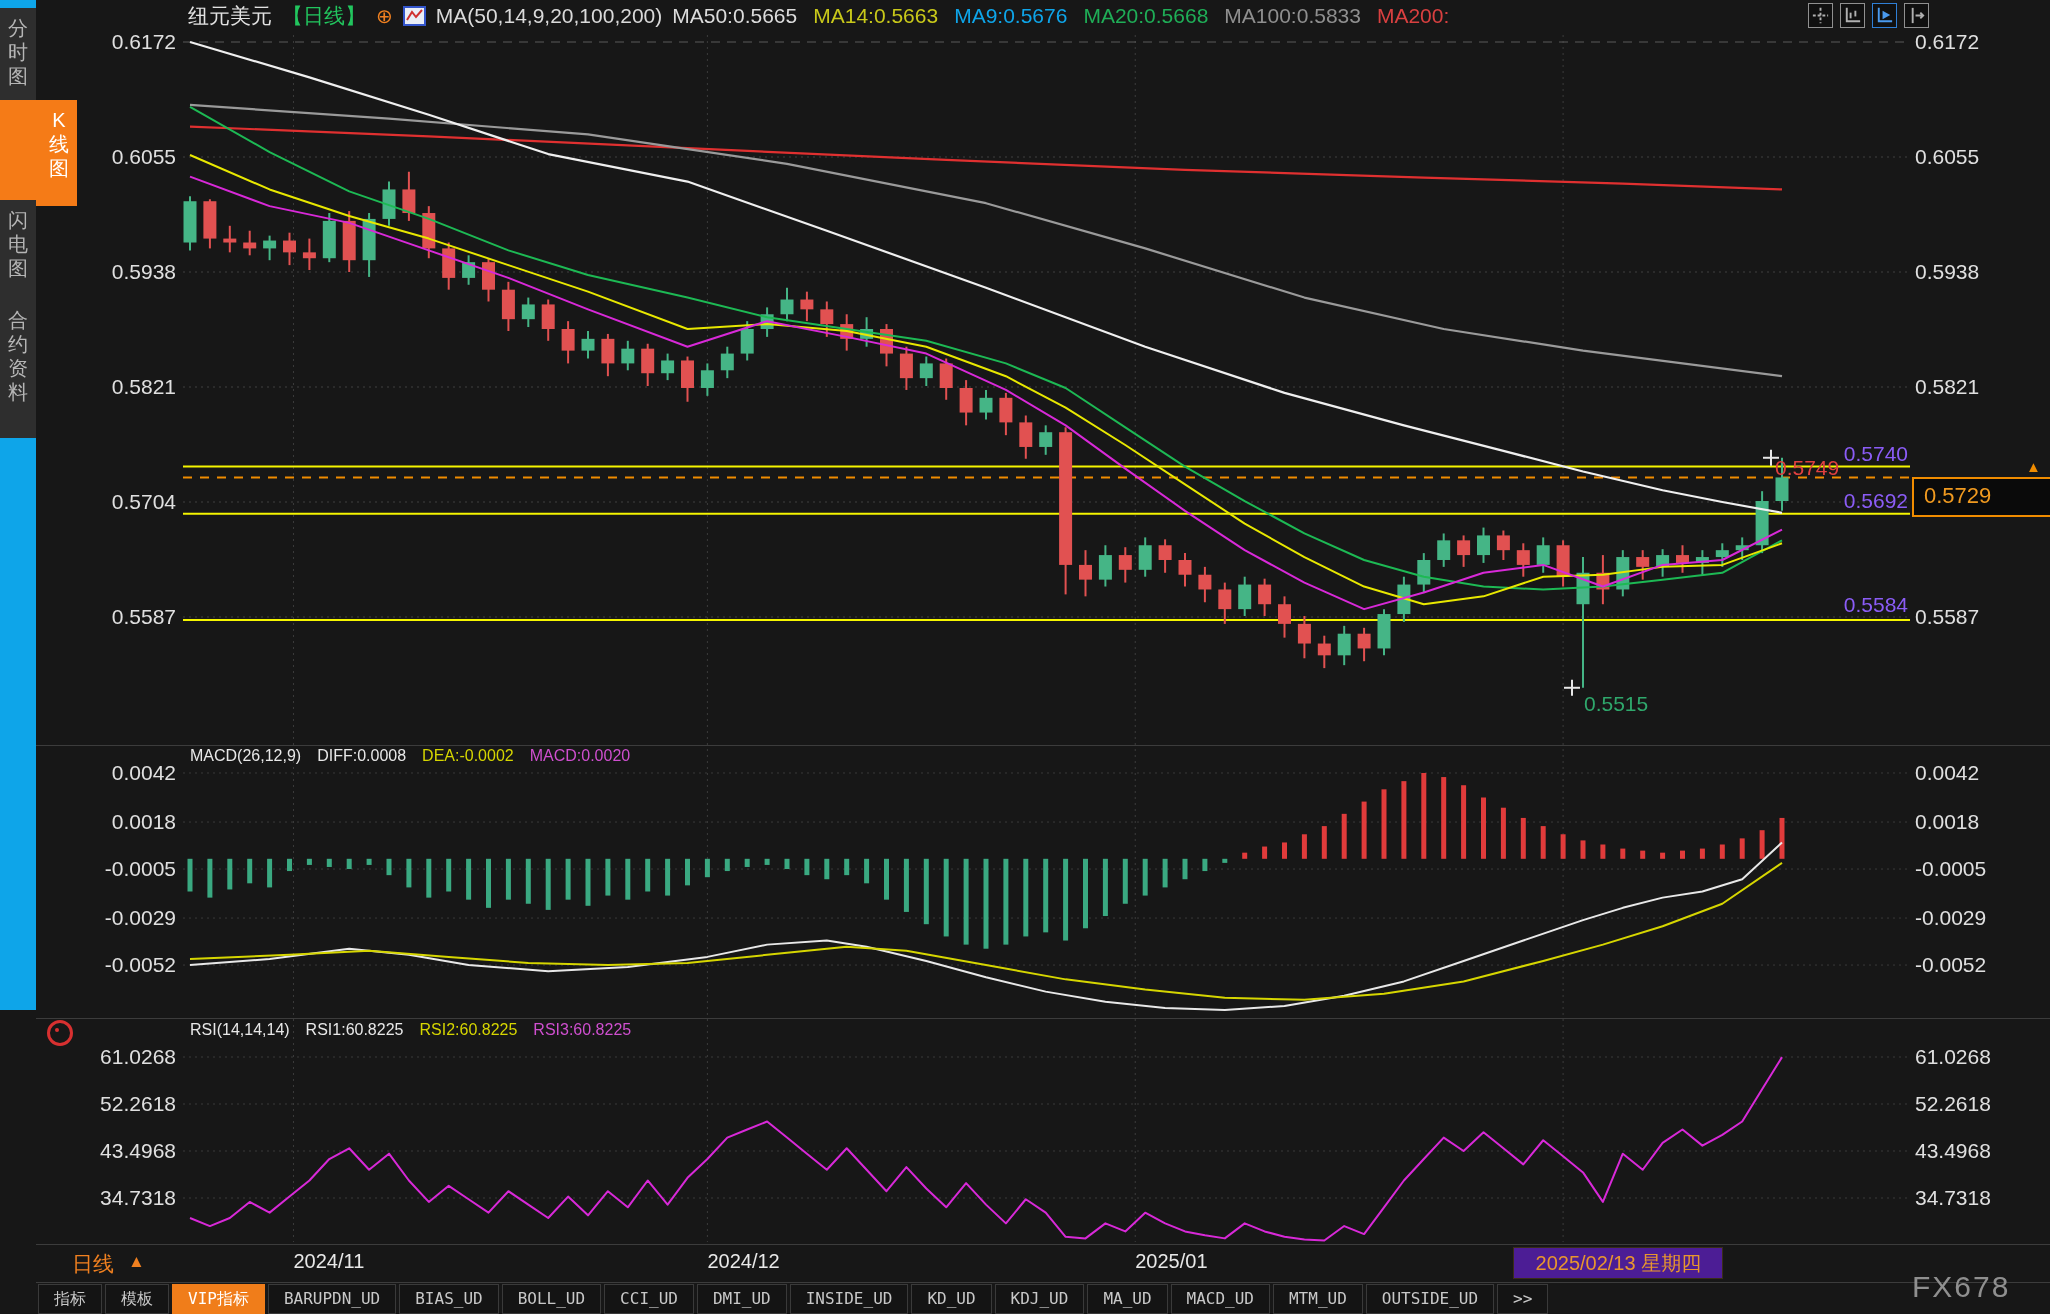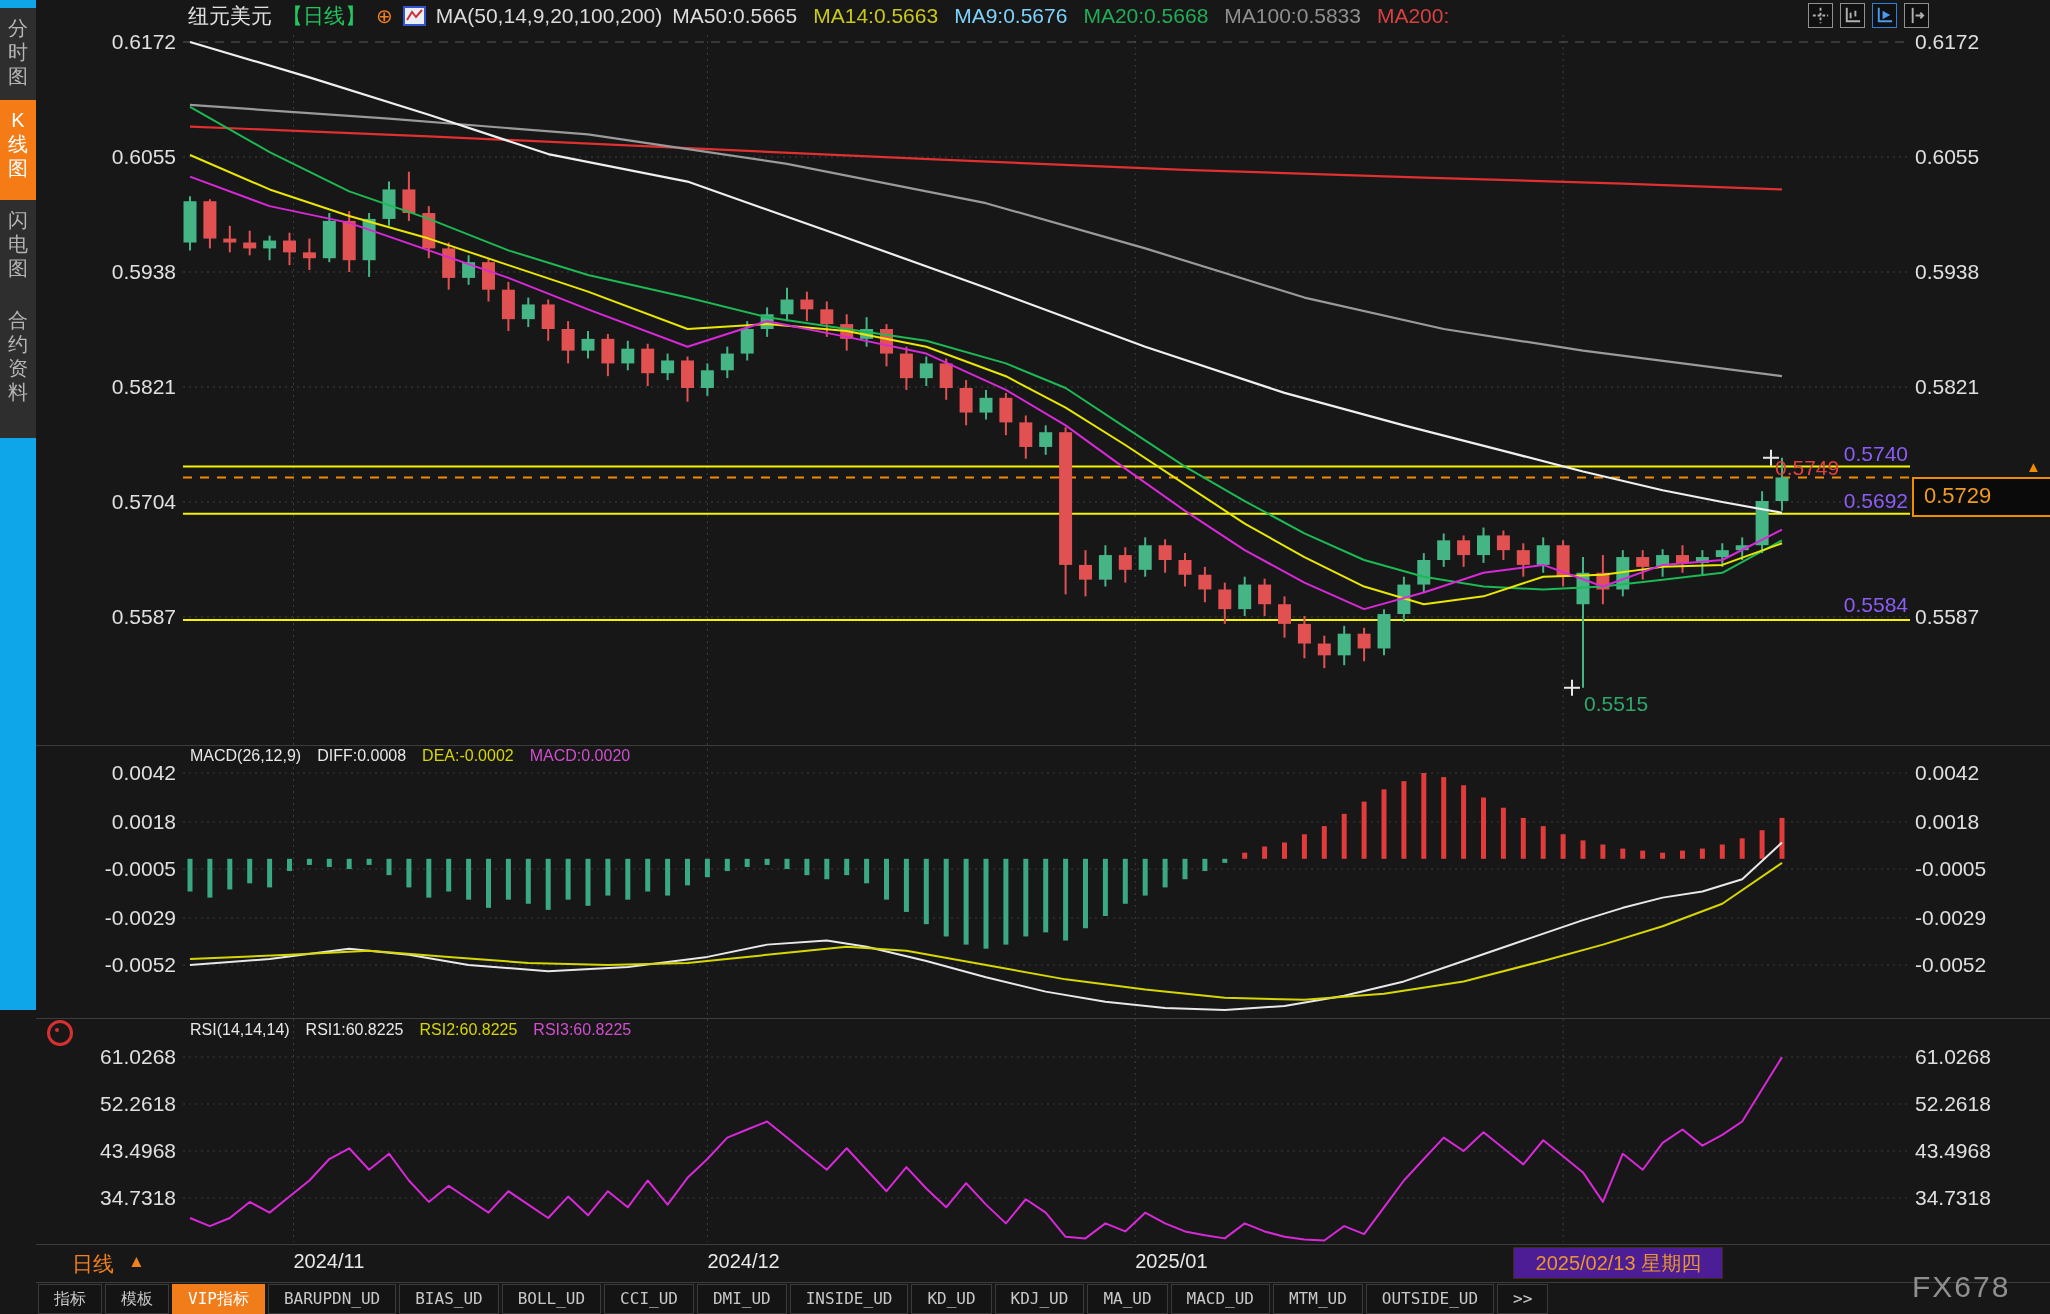--- a/index.html
+++ b/index.html
@@ -335,40 +335,40 @@
         <rect x="1739.6999999999998" y="838.3652173913043" width="5" height="20.434782608695627" fill="#e13b3b"></rect>
         <rect x="1759.6" y="830.1913043478261" width="5" height="28.60869565217388" fill="#e13b3b"></rect>
         <rect x="1779.5" y="817.9304347826087" width="5" height="40.869565217391255" fill="#e13b3b"></rect>
         <polyline points="190,965.0608695652173 269.6,958.9304347826087 349.2,948.7130434782608 408.9,954.8434782608695 468.59999999999997,965.0608695652173 548.2,971.1913043478261 627.8,967.104347826087 707.4,956.8869565217391 767.0999999999999,944.6260869565217 826.8,940.5391304347826 866.5999999999999,946.6695652173912 926.3,960.9739130434782 986,977.3217391304347 1045.6999999999998,991.6260869565217 1105.4,1001.8434782608695 1165.1,1007.9739130434782 1224.8,1010.0173913043478 1284.5,1005.9304347826087 1344.1999999999998,995.7130434782608 1403.8999999999999,981.4086956521738 1463.6,960.9739130434782 1523.3,940.5391304347826 1583,920.104347826087 1622.8,907.8434782608696 1662.6,897.6260869565217 1702.3999999999999,891.495652173913 1742.1999999999998,879.2347826086956 1782,842.4521739130435" fill="none" stroke="#e8e8e8" stroke-width="2" stroke-linejoin="round"></polyline>
         <polyline points="190,958.9304347826087 289.5,954.8434782608695 369.1,950.7565217391304 448.7,956.8869565217391 528.3,963.0173913043478 607.9,965.0608695652173 687.5,963.0173913043478 767.0999999999999,954.8434782608695 846.6999999999999,946.6695652173912 906.4,950.7565217391304 986,965.0608695652173 1065.6,979.3652173913043 1145.1999999999998,989.5826086956522 1224.8,997.7565217391304 1304.3999999999999,999.8 1384,993.6695652173912 1463.6,981.4086956521738 1543.1999999999998,960.9739130434782 1602.8999999999999,944.6260869565217 1662.6,926.2347826086956 1722.3,903.7565217391304 1782,862.8869565217391" fill="none" stroke="#d6d600" stroke-width="2" stroke-linejoin="round"></polyline>
         <polyline points="190,1218.0107929264118 209.9,1226.0541471762692 229.8,1218.0107929264118 249.7,1201.9240844266972 269.6,1212.6485567598402 289.5,1196.5618482601255 309.4,1180.4751397604107 329.29999999999995,1159.0261950941244 349.2,1148.3017227609812 369.1,1169.7506674272674 389,1153.6639589275528 408.9,1180.4751397604107 428.79999999999995,1201.9240844266972 448.7,1185.8373759269823 468.59999999999997,1199.2429663434114 488.5,1212.6485567598402 508.4,1191.199612093554 528.3,1204.605202509983 548.2,1218.0107929264118 568.0999999999999,1196.5618482601255 588,1215.329674843126 607.9,1191.199612093554 627.8,1207.2863205932688 647.7,1180.4751397604107 667.5999999999999,1204.605202509983 687.5,1177.7940216771249 707.4,1159.0261950941244 727.3,1137.577250427838 747.1999999999999,1129.5338961779805 767.0999999999999,1121.4905419281233 787,1137.577250427838 806.9,1153.6639589275528 826.8,1169.7506674272674 846.6999999999999,1148.3017227609812 866.5999999999999,1169.7506674272674 886.5,1191.199612093554 906.4,1167.0695493439816 926.3,1188.5184940102681 946.1999999999999,1207.2863205932688 966.0999999999999,1183.1562578436965 986,1204.605202509983 1005.9,1223.3730290929834 1025.8,1199.2429663434114 1045.6999999999998,1212.6485567598402 1065.6,1236.7786195094125 1085.5,1238.387290359384 1105.4,1223.3730290929834 1125.3,1231.4163833428408 1145.1999999999998,1212.6485567598402 1165.1,1223.3730290929834 1185,1231.4163833428408 1204.9,1235.169948659441 1224.8,1238.387290359384 1244.6999999999998,1223.3730290929834 1264.6,1231.4163833428408 1284.5,1236.7786195094125 1304.3999999999999,1239.4597375926983 1324.3,1240.5321848260126 1344.1999999999998,1226.0541471762692 1364.1,1234.0975014261267 1384,1207.2863205932688 1403.8999999999999,1180.4751397604107 1423.8,1159.0261950941244 1443.6999999999998,1137.577250427838 1463.6,1150.982840844267 1483.5,1132.2150142612663 1503.3999999999999,1148.3017227609812 1523.3,1164.388431260696 1543.1999999999998,1140.2583685111238 1563.1,1156.3450770108386 1583,1172.4317855105533 1602.8999999999999,1201.9240844266972 1622.8,1153.6639589275528 1642.6999999999998,1169.7506674272674 1662.6,1142.9394865944096 1682.5,1129.5338961779805 1702.3999999999999,1145.6206046776954 1722.3,1134.8961323445521 1742.1999999999998,1121.4905419281233 1762.1,1089.3171249286936 1782,1057.143707929264" fill="none" stroke="#d829d8" stroke-width="2" stroke-linejoin="round"></polyline>
       </svg></div>
 
   <aside id="sidebar">
       <div class="side-item" style="top: 8px; height: 84px;"><span class="vtxt">分时图</span></div>
-      <div class="side-item active" style="top: 100px; height: 90px;"><span class="vtxt">K线图</span></div>
+      <div class="side-item active" style="top: 100px; height: 90px; padding-left: 41px;"><span class="vtxt">K线图</span></div>
       <div class="side-item" style="top: 200px; height: 90px;"><span class="vtxt">闪电图</span></div>
       <div class="side-item" style="top: 300px; height: 122px;"><span class="vtxt">合约资料</span></div>
     </aside>
 
   <header id="top-header">
     <span id="sym">纽元美元</span>
     <span id="period">【日线】</span>
     <span id="plus-ic">⊕</span>
     <span style="display:inline-flex;">
       <svg width="23" height="20" viewBox="0 0 23 20">
           <rect x="1" y="1" width="21" height="18" fill="#e9eef7" stroke="#3355cc" stroke-width="2"></rect>
           <polyline points="4,14 9,6 13,11 19,4" fill="none" stroke="#d03030" stroke-width="2"></polyline>
         </svg>
     </span>
     <span id="ma-title">MA(50,14,9,20,100,200)</span>
     <div id="ma-values">
         <span class="ma-val" style="color: rgb(220, 220, 220);">MA50:0.5665</span>
         <span class="ma-val" style="color: rgb(201, 201, 26);">MA14:0.5663</span>
-        <span class="ma-val" style="color: #7dd3fc;">MA9:0.5676</span>
+        <span class="ma-val" style="color: #0ea5e9;">MA9:0.5676</span>
         <span class="ma-val" style="color: rgb(31, 174, 87);">MA20:0.5668</span>
         <span class="ma-val" style="color: rgb(143, 143, 143);">MA100:0.5833</span>
         <span class="ma-val" style="color: rgb(217, 64, 64);">MA200:</span>
       </div>
   </header>
 
   <div id="win-icons">
       <span class="wicon">
         <svg width="21" height="21" viewBox="0 0 22 22">
           <line x1="11" y1="3" x2="11" y2="19" stroke="#b0b0b0" stroke-width="2" stroke-dasharray="3,2"></line>

